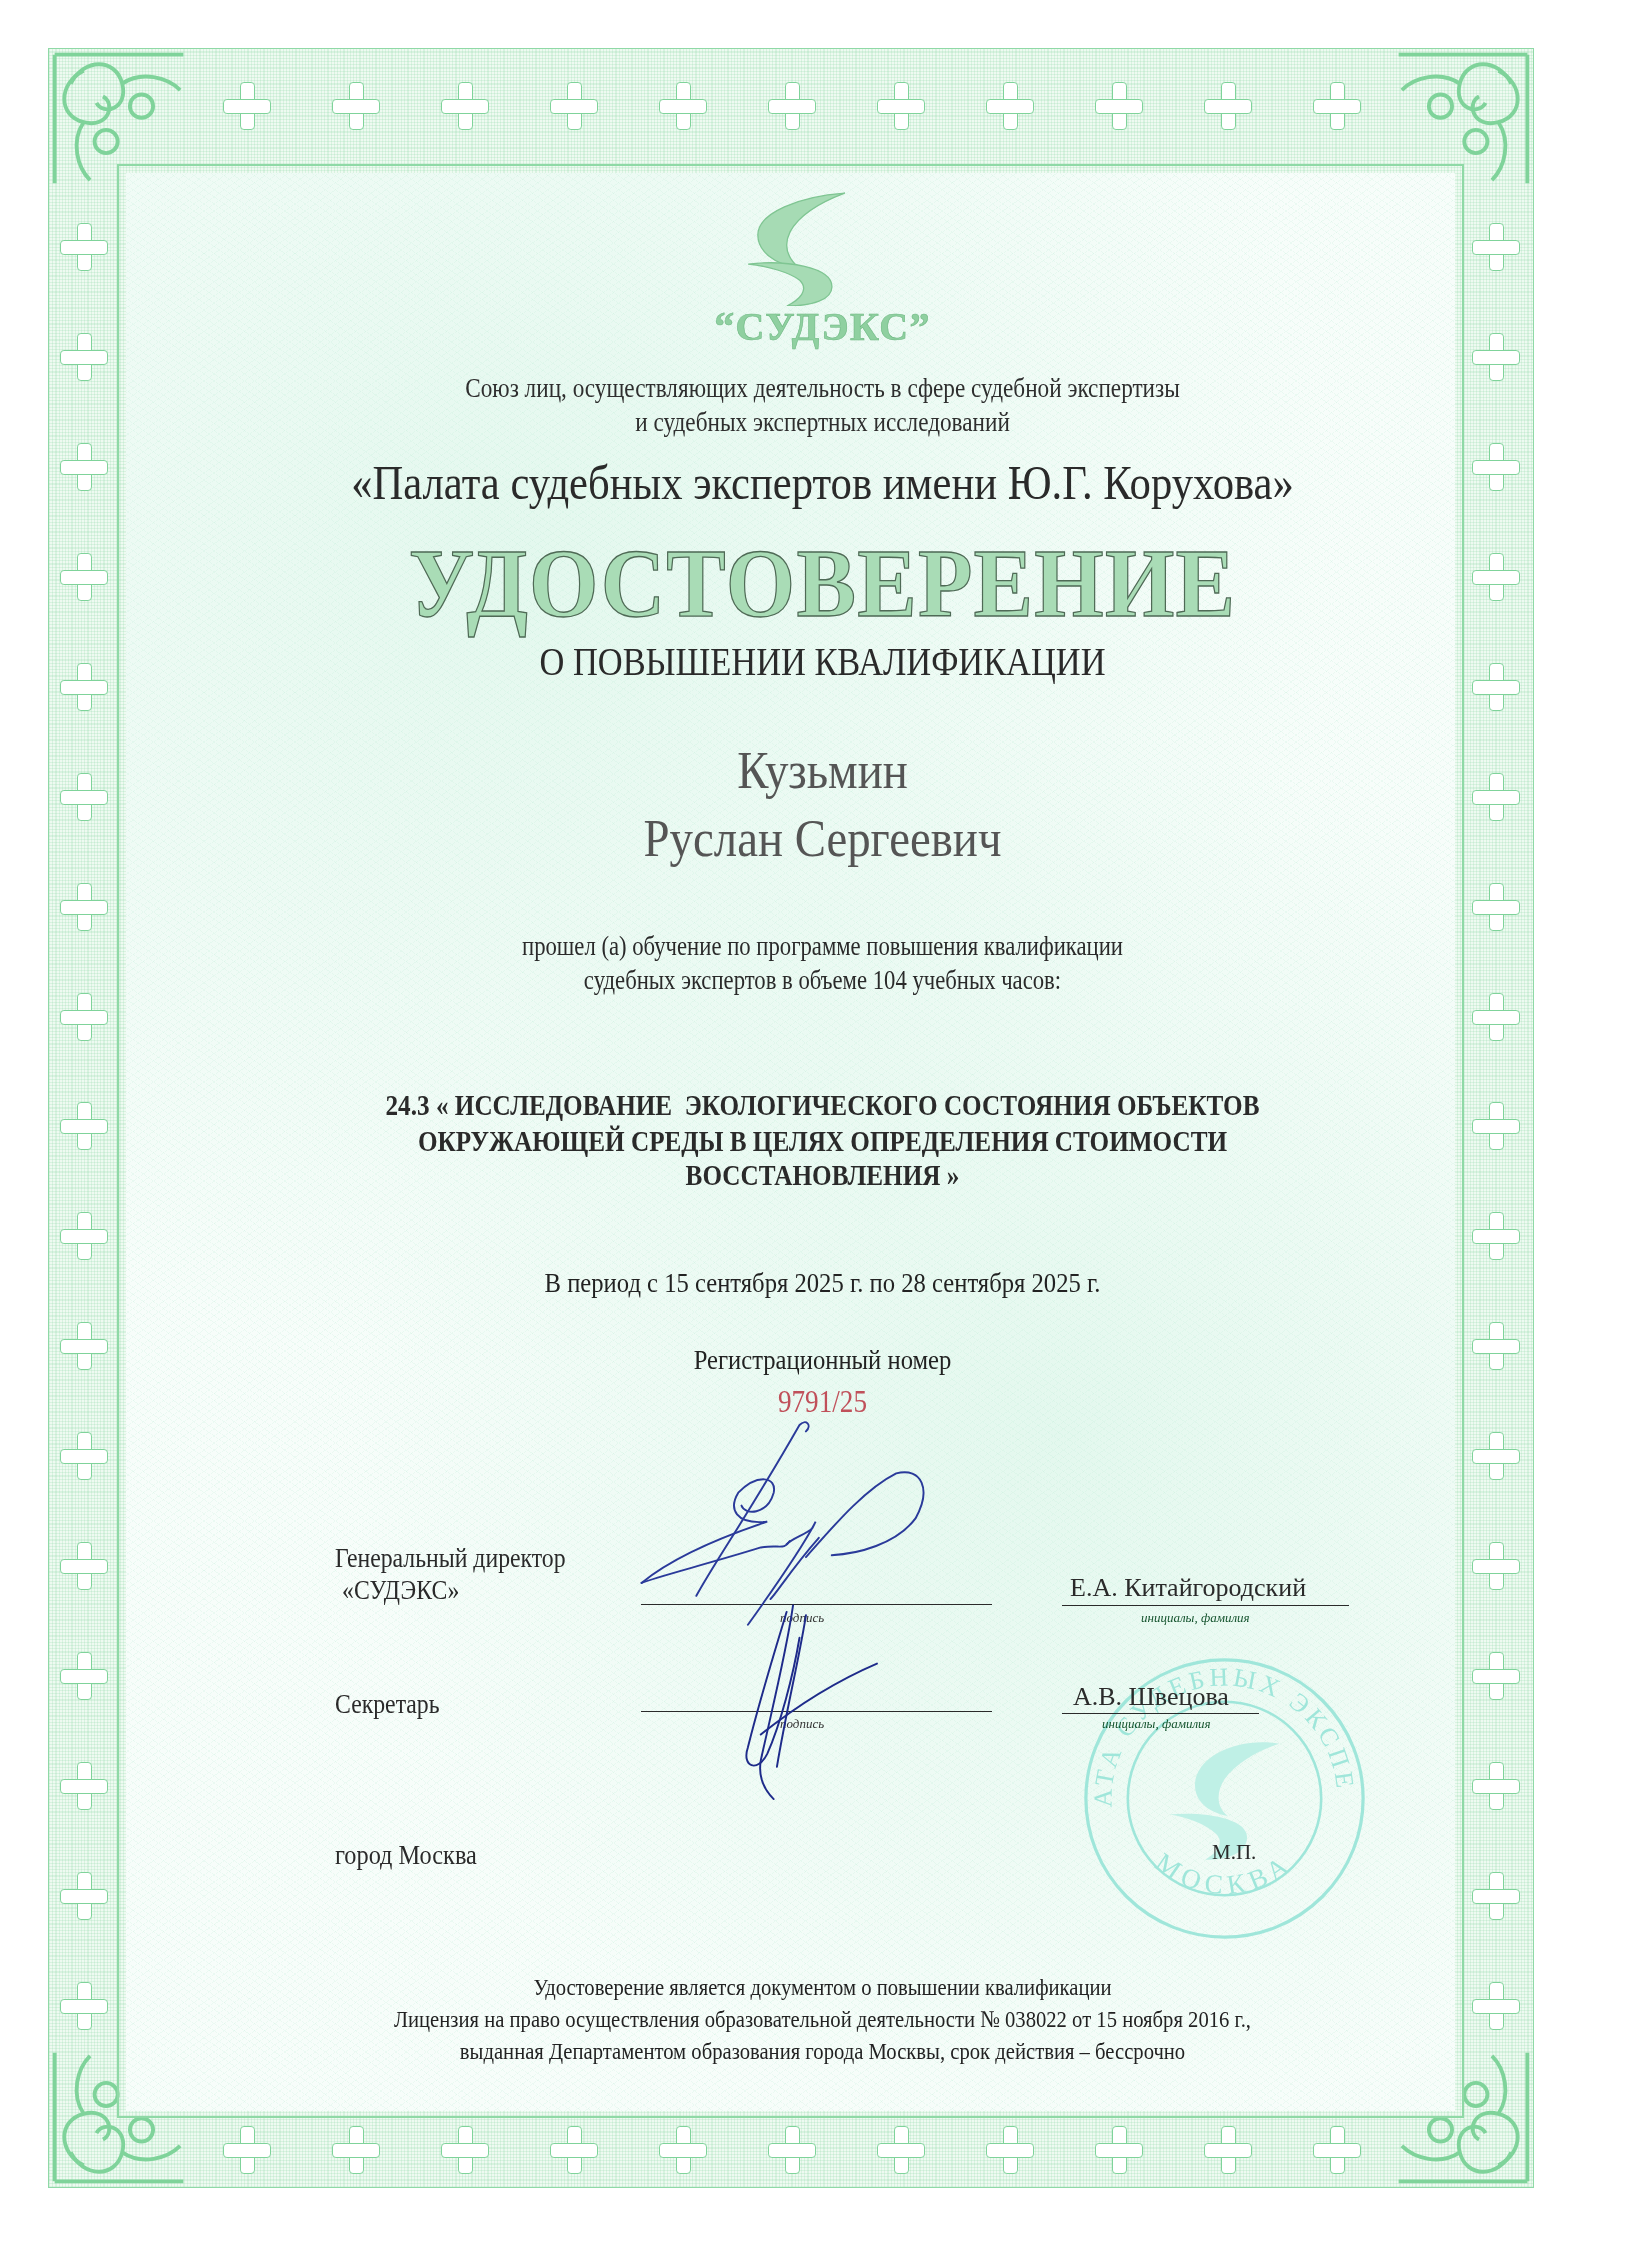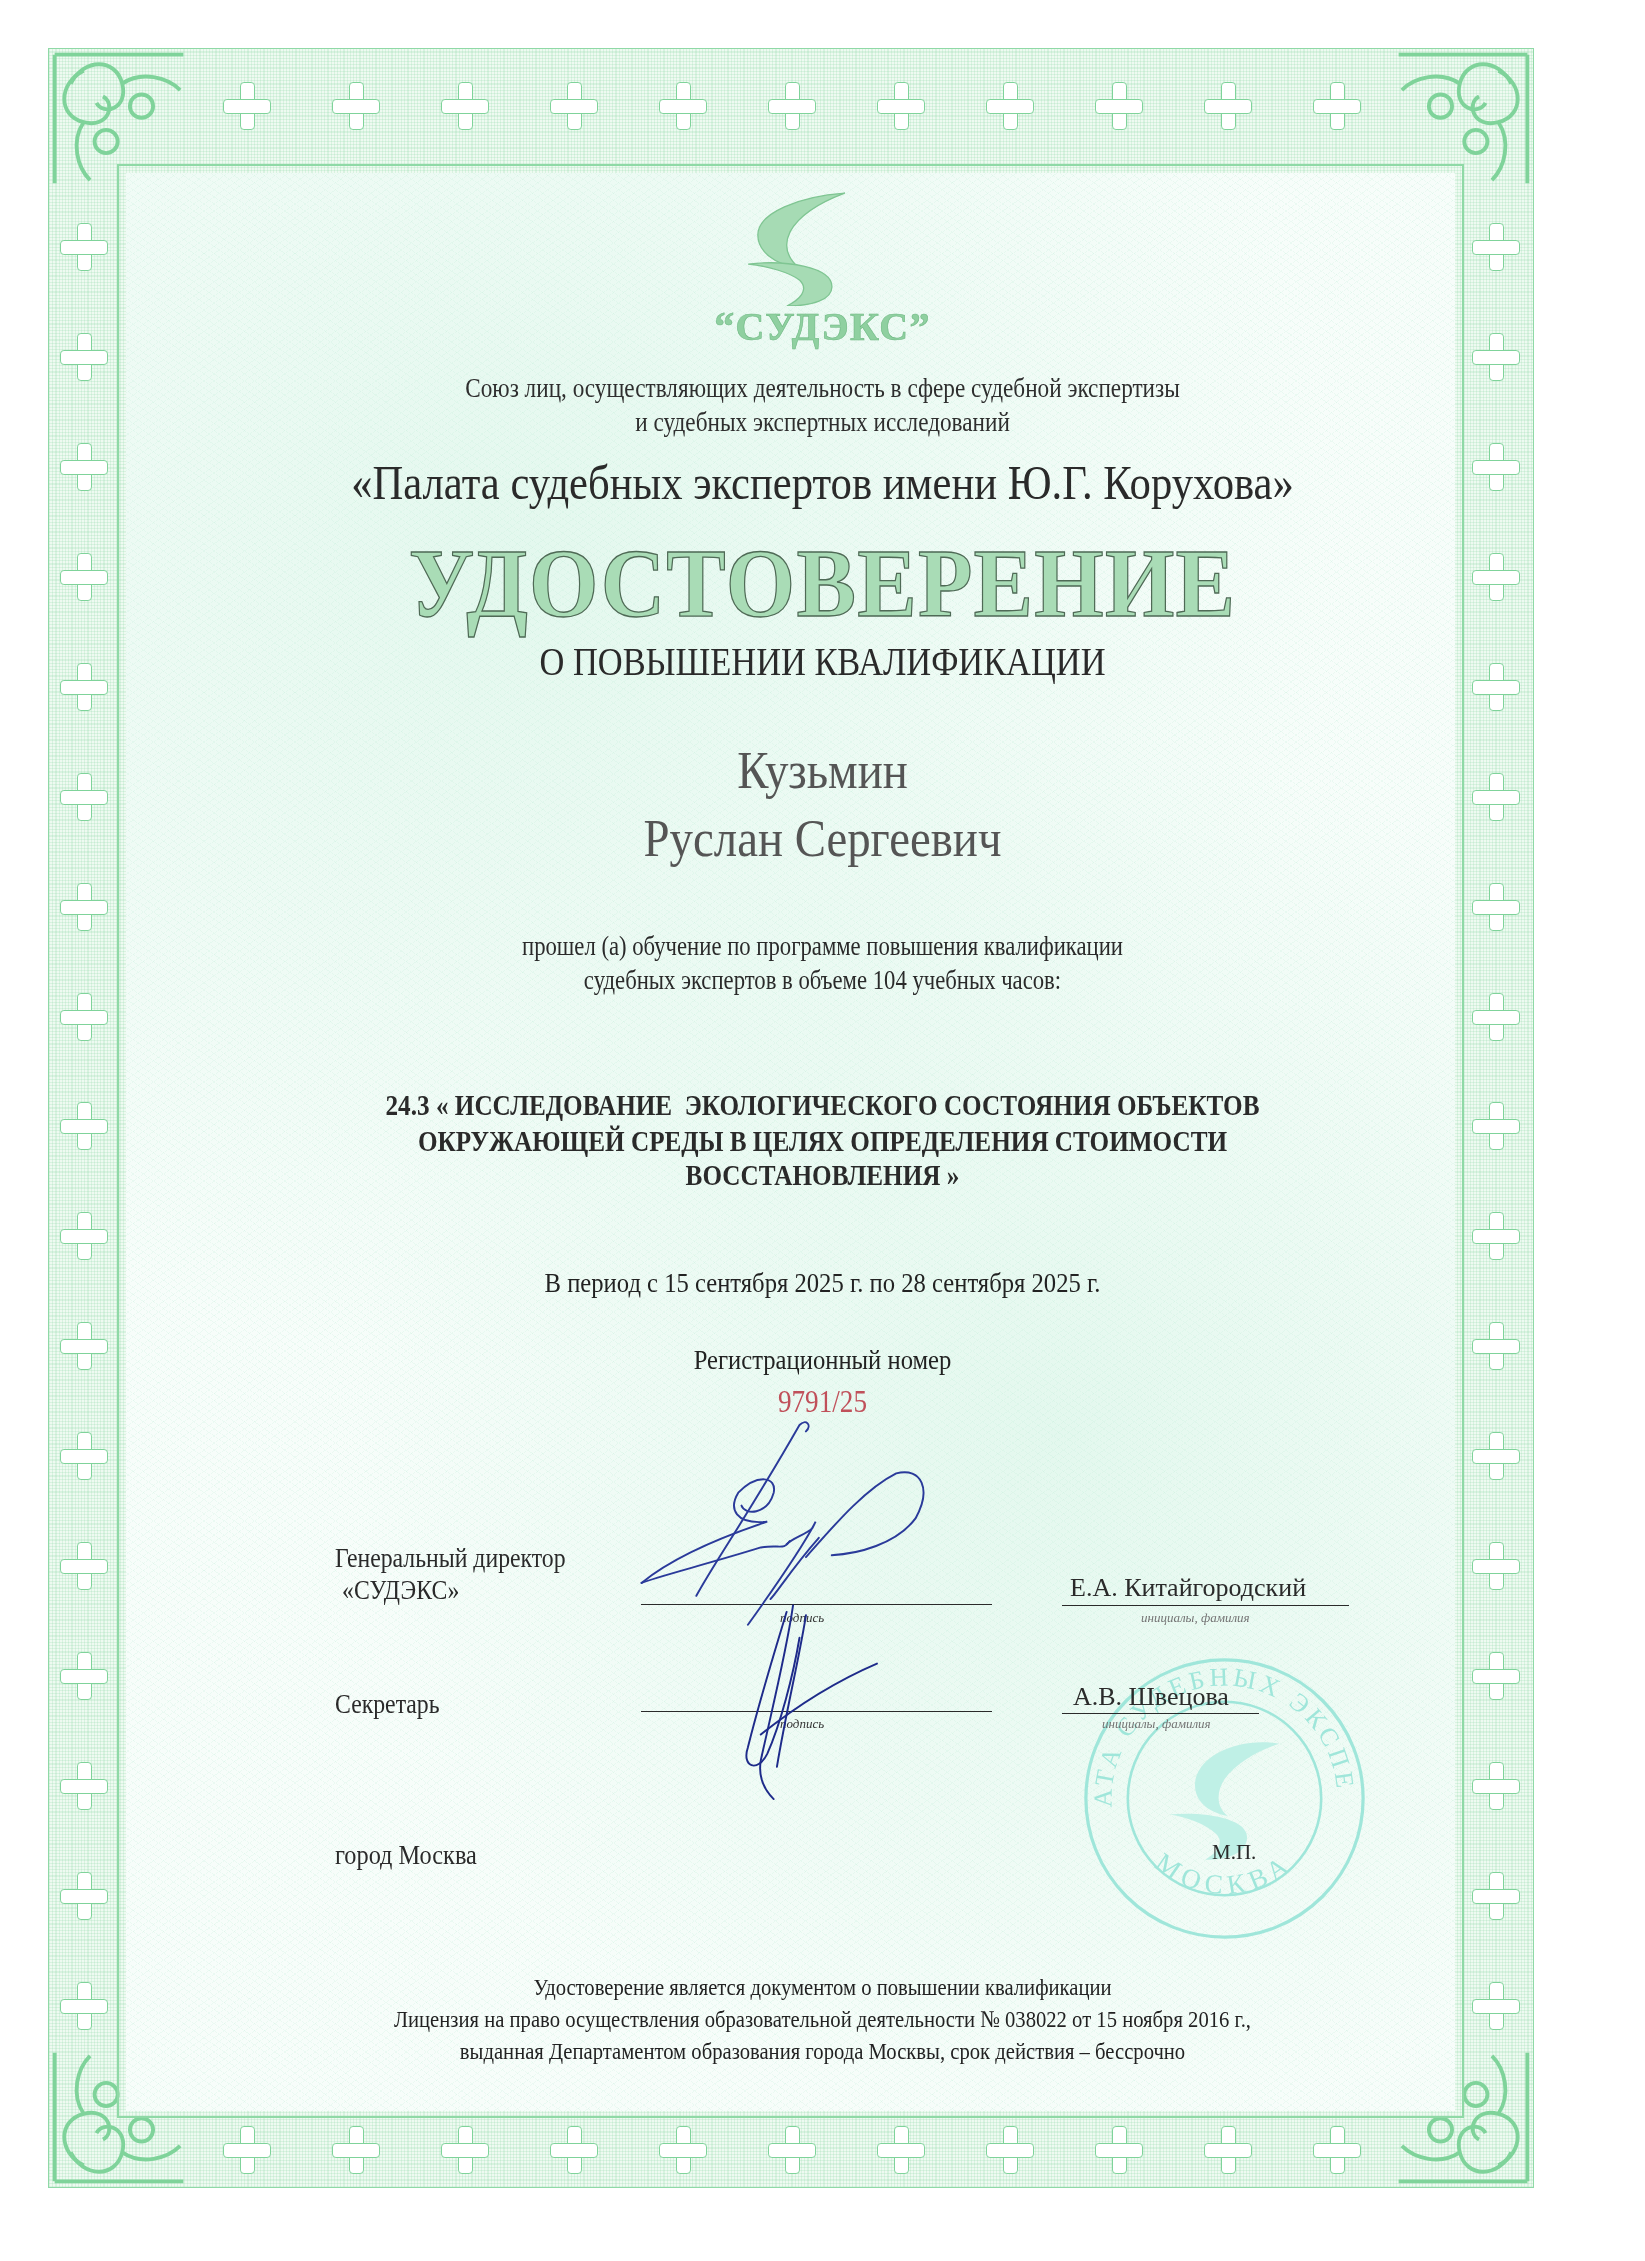--- a/index.html
+++ b/index.html
@@ -64,21 +64,21 @@
   .program.l3 { top:1158px; }
   .period { top:1267px; font-size:28px; transform:scaleX(0.88); color:#222; }
   .reg-label { top:1344px; font-size:28px; transform:scaleX(0.88); color:#222; }
   .reg-number { top:1383px; font-size:32px; color:#c0505a; transform:scaleX(0.85); }
 
   .sig-label { position:absolute; left:335px; font-size:26.4px; color:#2a2a2a; transform-origin:left; transform:scaleX(0.9); }
   .sig-line { position:absolute; left:641px; width:351px; height:0; border-top:1.9px solid #2a2a2a; }
   .sig-caption { position:absolute; font-size:13px; font-style:italic; color:#333; }
   .name-line { position:absolute; left:1062px; height:0; border-top:1.9px solid #2a2a2a; }
   .name-text { position:absolute; font-size:26px; color:#2a2a2a; }
-  .name-caption { position:absolute; font-size:13px; font-style:italic; color:#737373; }
+  .name-caption { position:absolute; font-size:13px; font-style:italic; color:#14532d; }
 
   .city { position:absolute; left:335px; top:1840px; font-size:27px; color:#2a2a2a; transform-origin:left; transform:scaleX(0.9); }
   .mp   { position:absolute; left:1212px; top:1840px; font-size:21px; color:#2a2a2a; }
 
   .stamp { position:absolute; left:1073px; top:1647px; width:303px; height:303px; }
   .signature { position:absolute; }
 
   .footer { font-size:24px; color:#222; transform:scaleX(0.86); }
   .footer.l1 { top:1974px; }
   .footer.l2 { top:2006px; }

